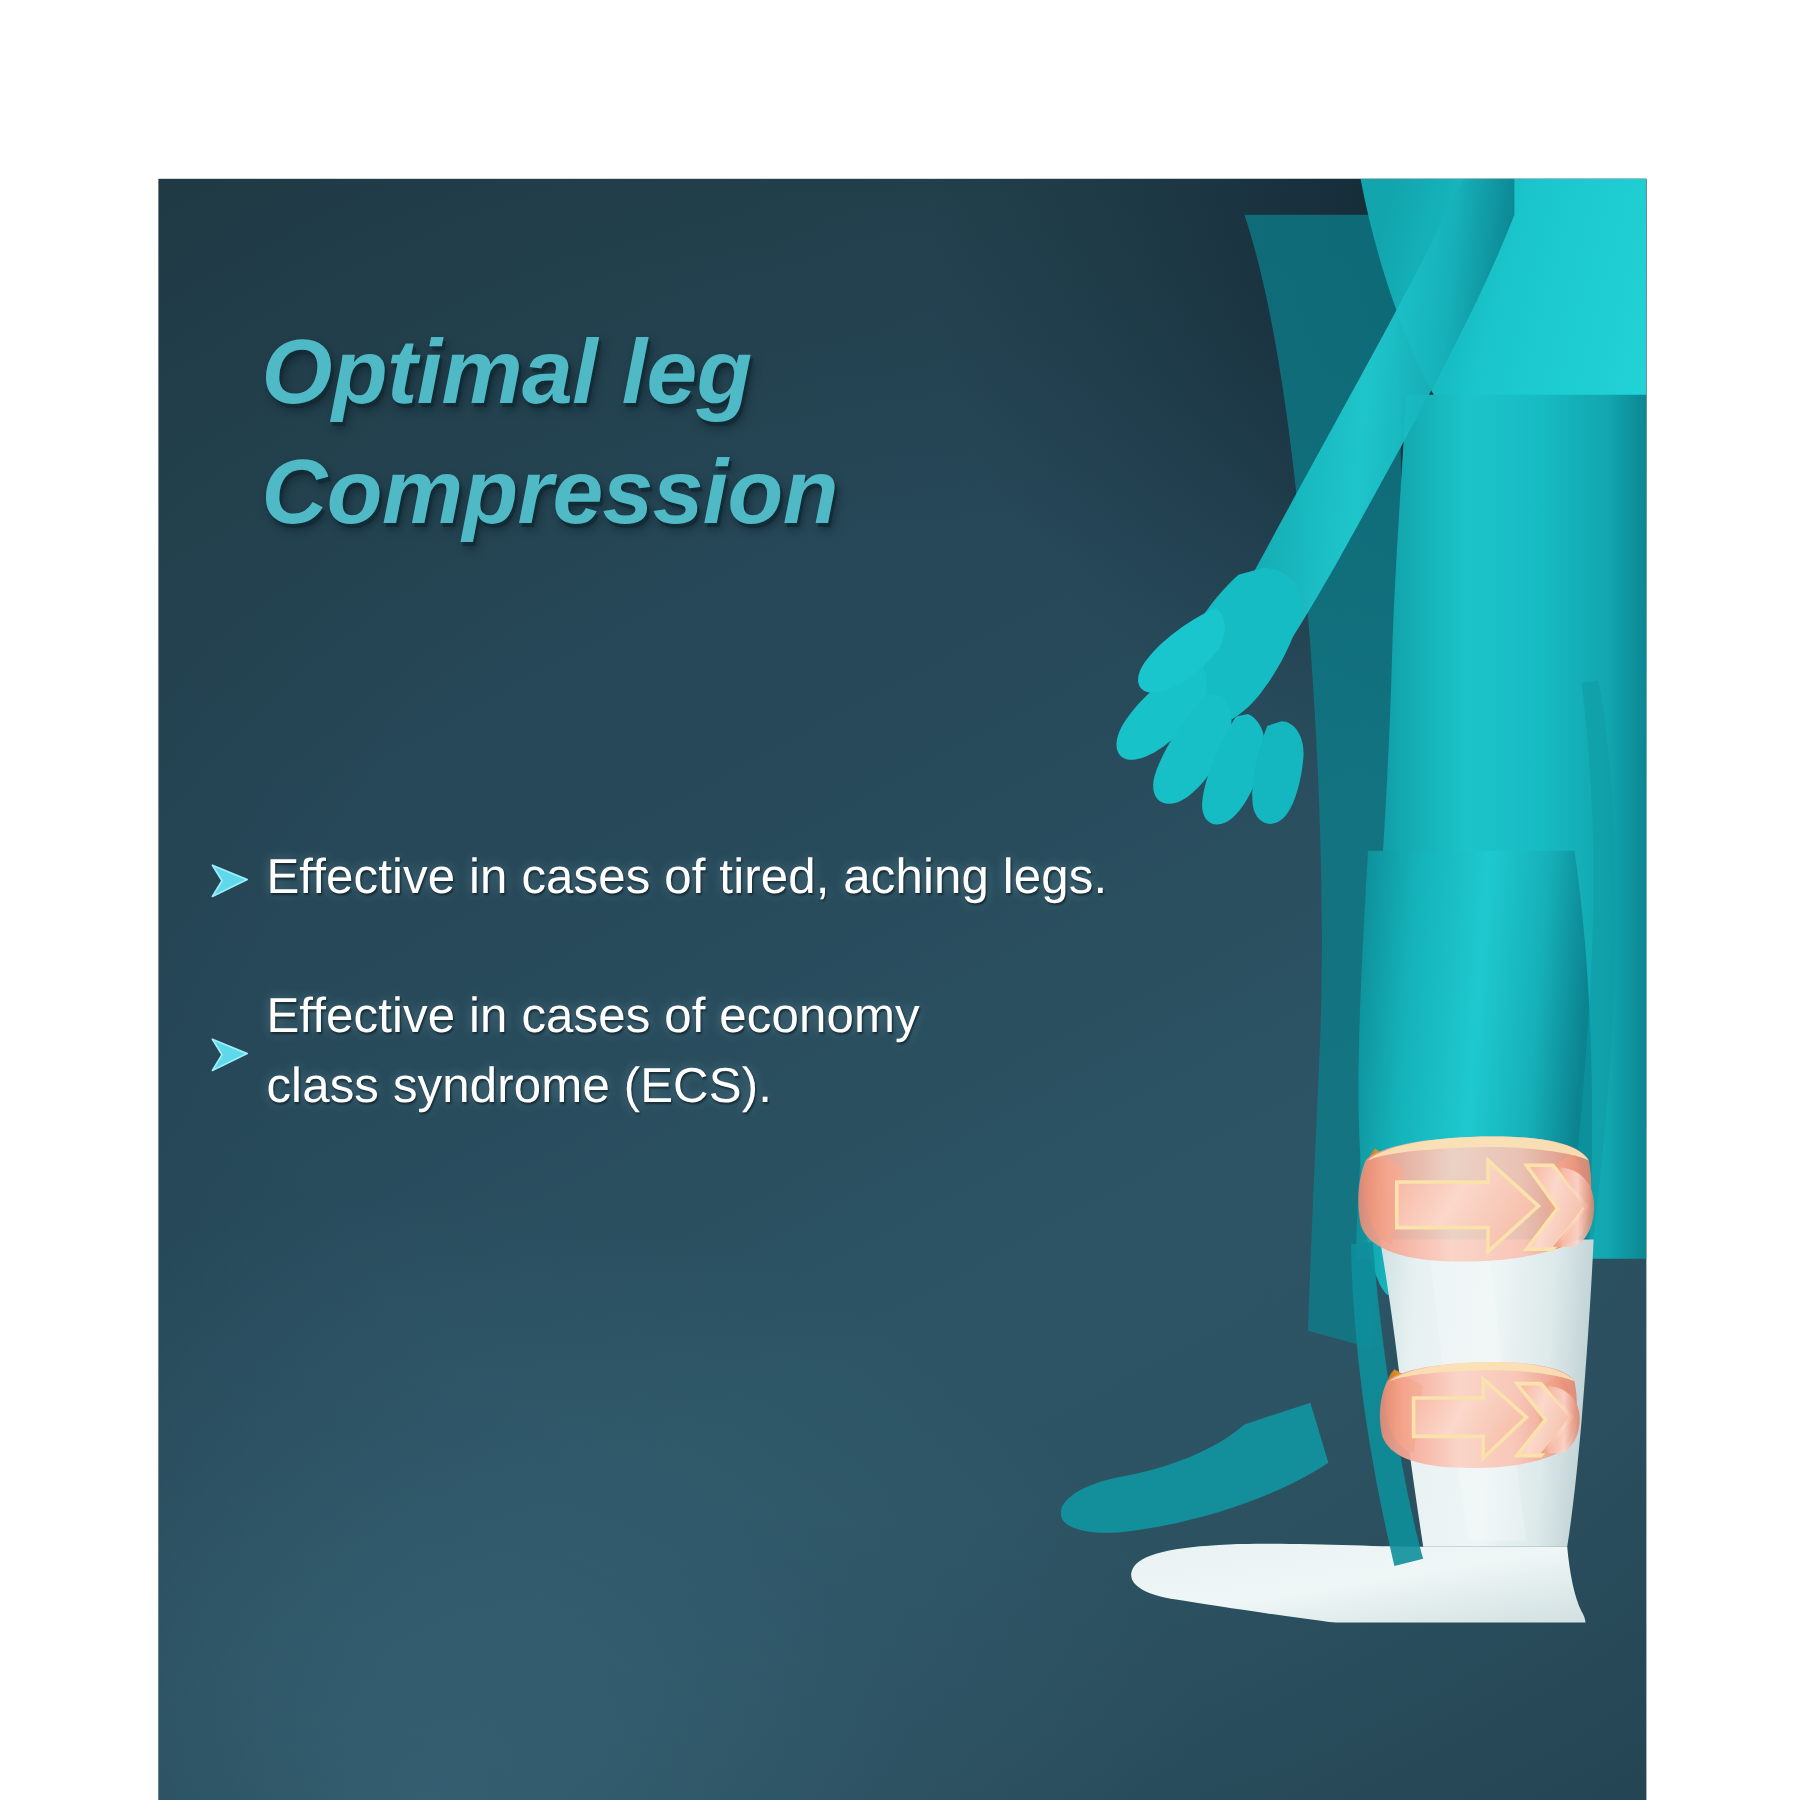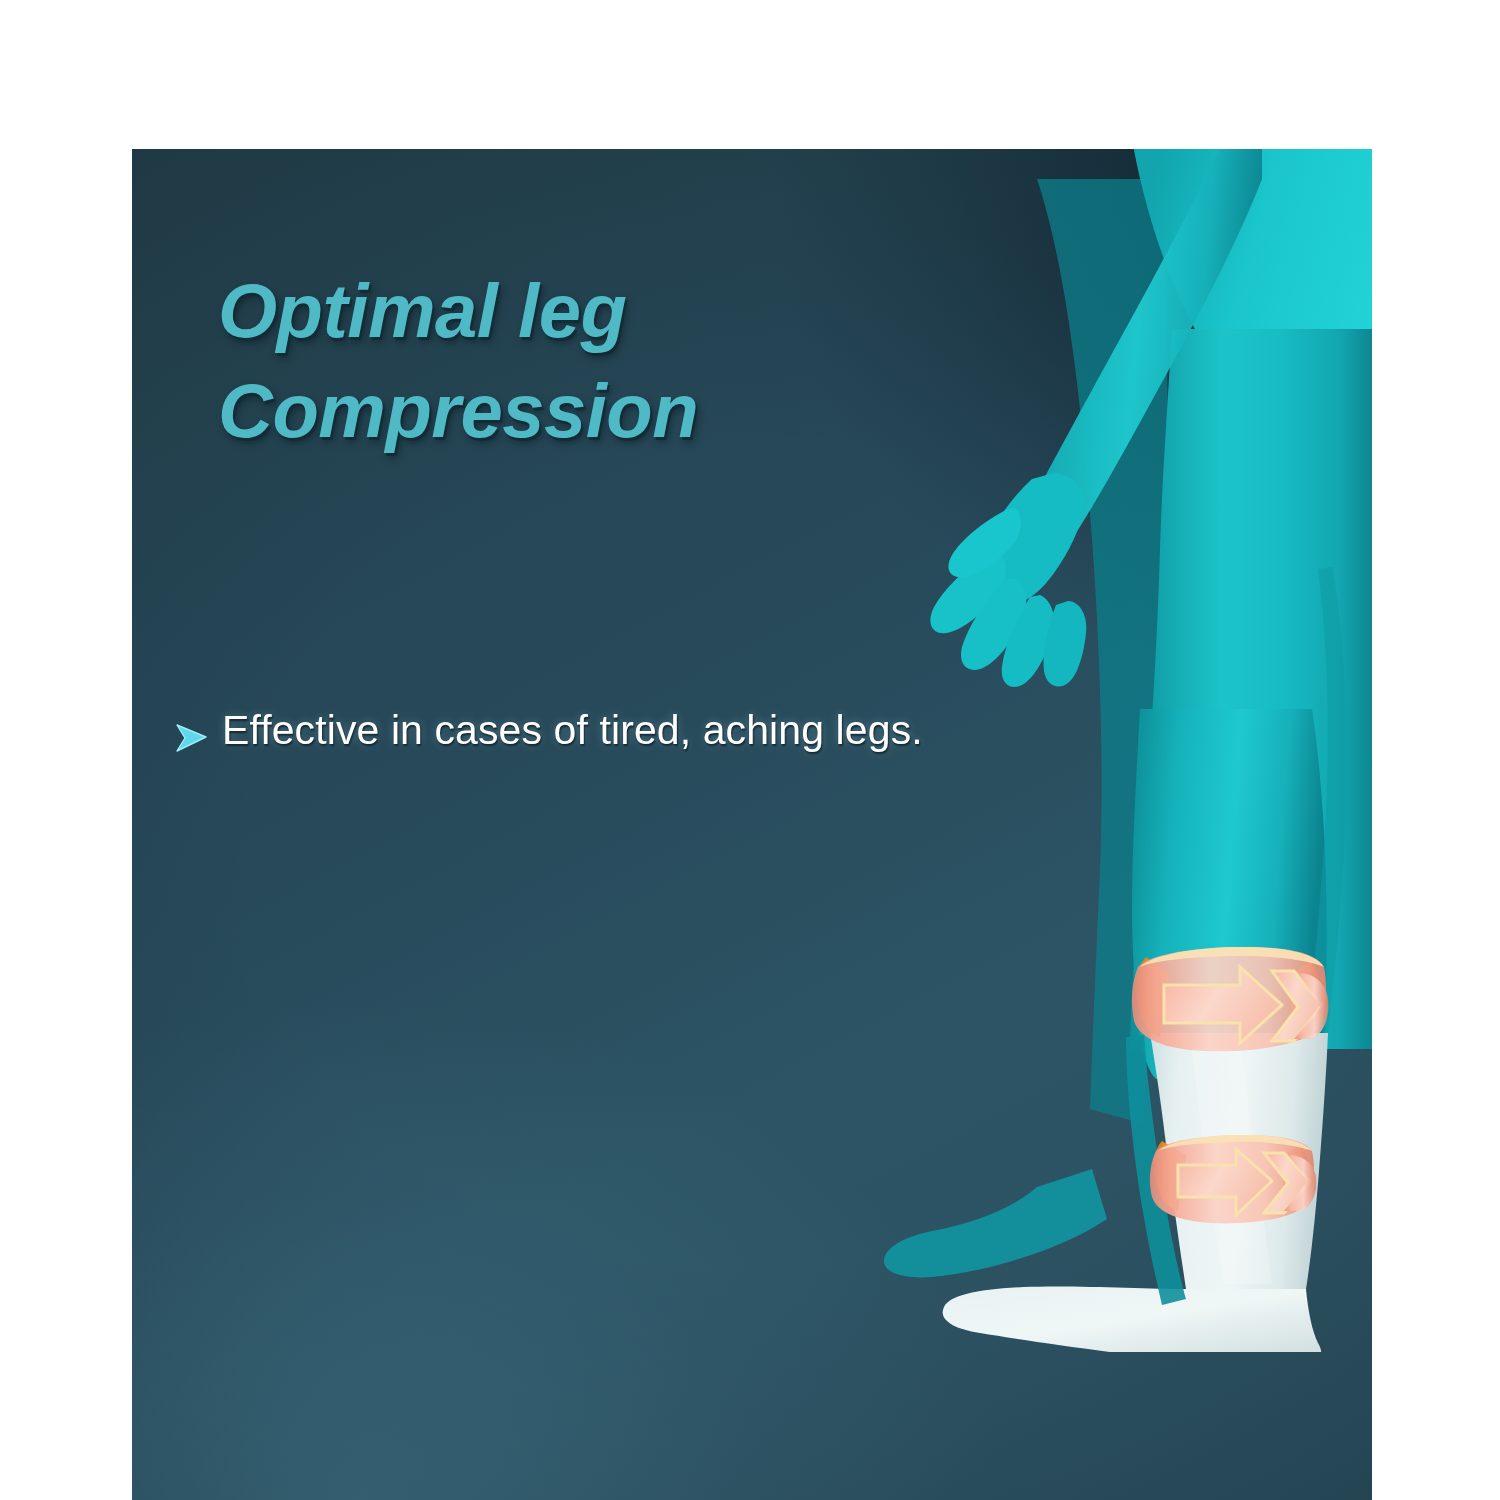--- a/index.html
+++ b/index.html
@@ -65,21 +65,21 @@
   #bullets {
     position: absolute;
     left: 38px;
     top: 552px;
     width: 900px;
     z-index: 7;
   }
 
   .bullet-row {
     display: flex;
-    align-items: flex-end;
+    align-items: center;
     margin-bottom: 58px;
   }
 
   .bullet-marker {
     flex: 0 0 auto;
     width: 42px;
     height: 42px;
     margin-top: 8px;
     margin-right: 10px;
   }
@@ -396,17 +396,24 @@
 
     <div id="bullets">
 
       <div class="bullet-row">
         <svg class="bullet-marker" viewBox="0 0 42 42">
           <path d="M 7 8 L 36 20 L 7 34 L 15 21 Z" fill="#5fd8ec" stroke="#9deefb" stroke-width="1.4" stroke-linejoin="round"></path>
         </svg>
         <div class="bullet-text">Effective in cases of tired, aching legs.</div>
       </div>
 
+      <div class="bullet-row">
+        <svg class="bullet-marker" viewBox="0 0 42 42">
+          <path d="M 7 8 L 36 20 L 7 34 L 15 21 Z" fill="#5fd8ec" stroke="#9deefb" stroke-width="1.4" stroke-linejoin="round"></path>
+        </svg>
+        <div class="bullet-text">Effective in cases of economy
+class syndrome (ECS).</div>
+      </div>
 
     </div>
 
   </div>
 </div>
 
 </body></html>

